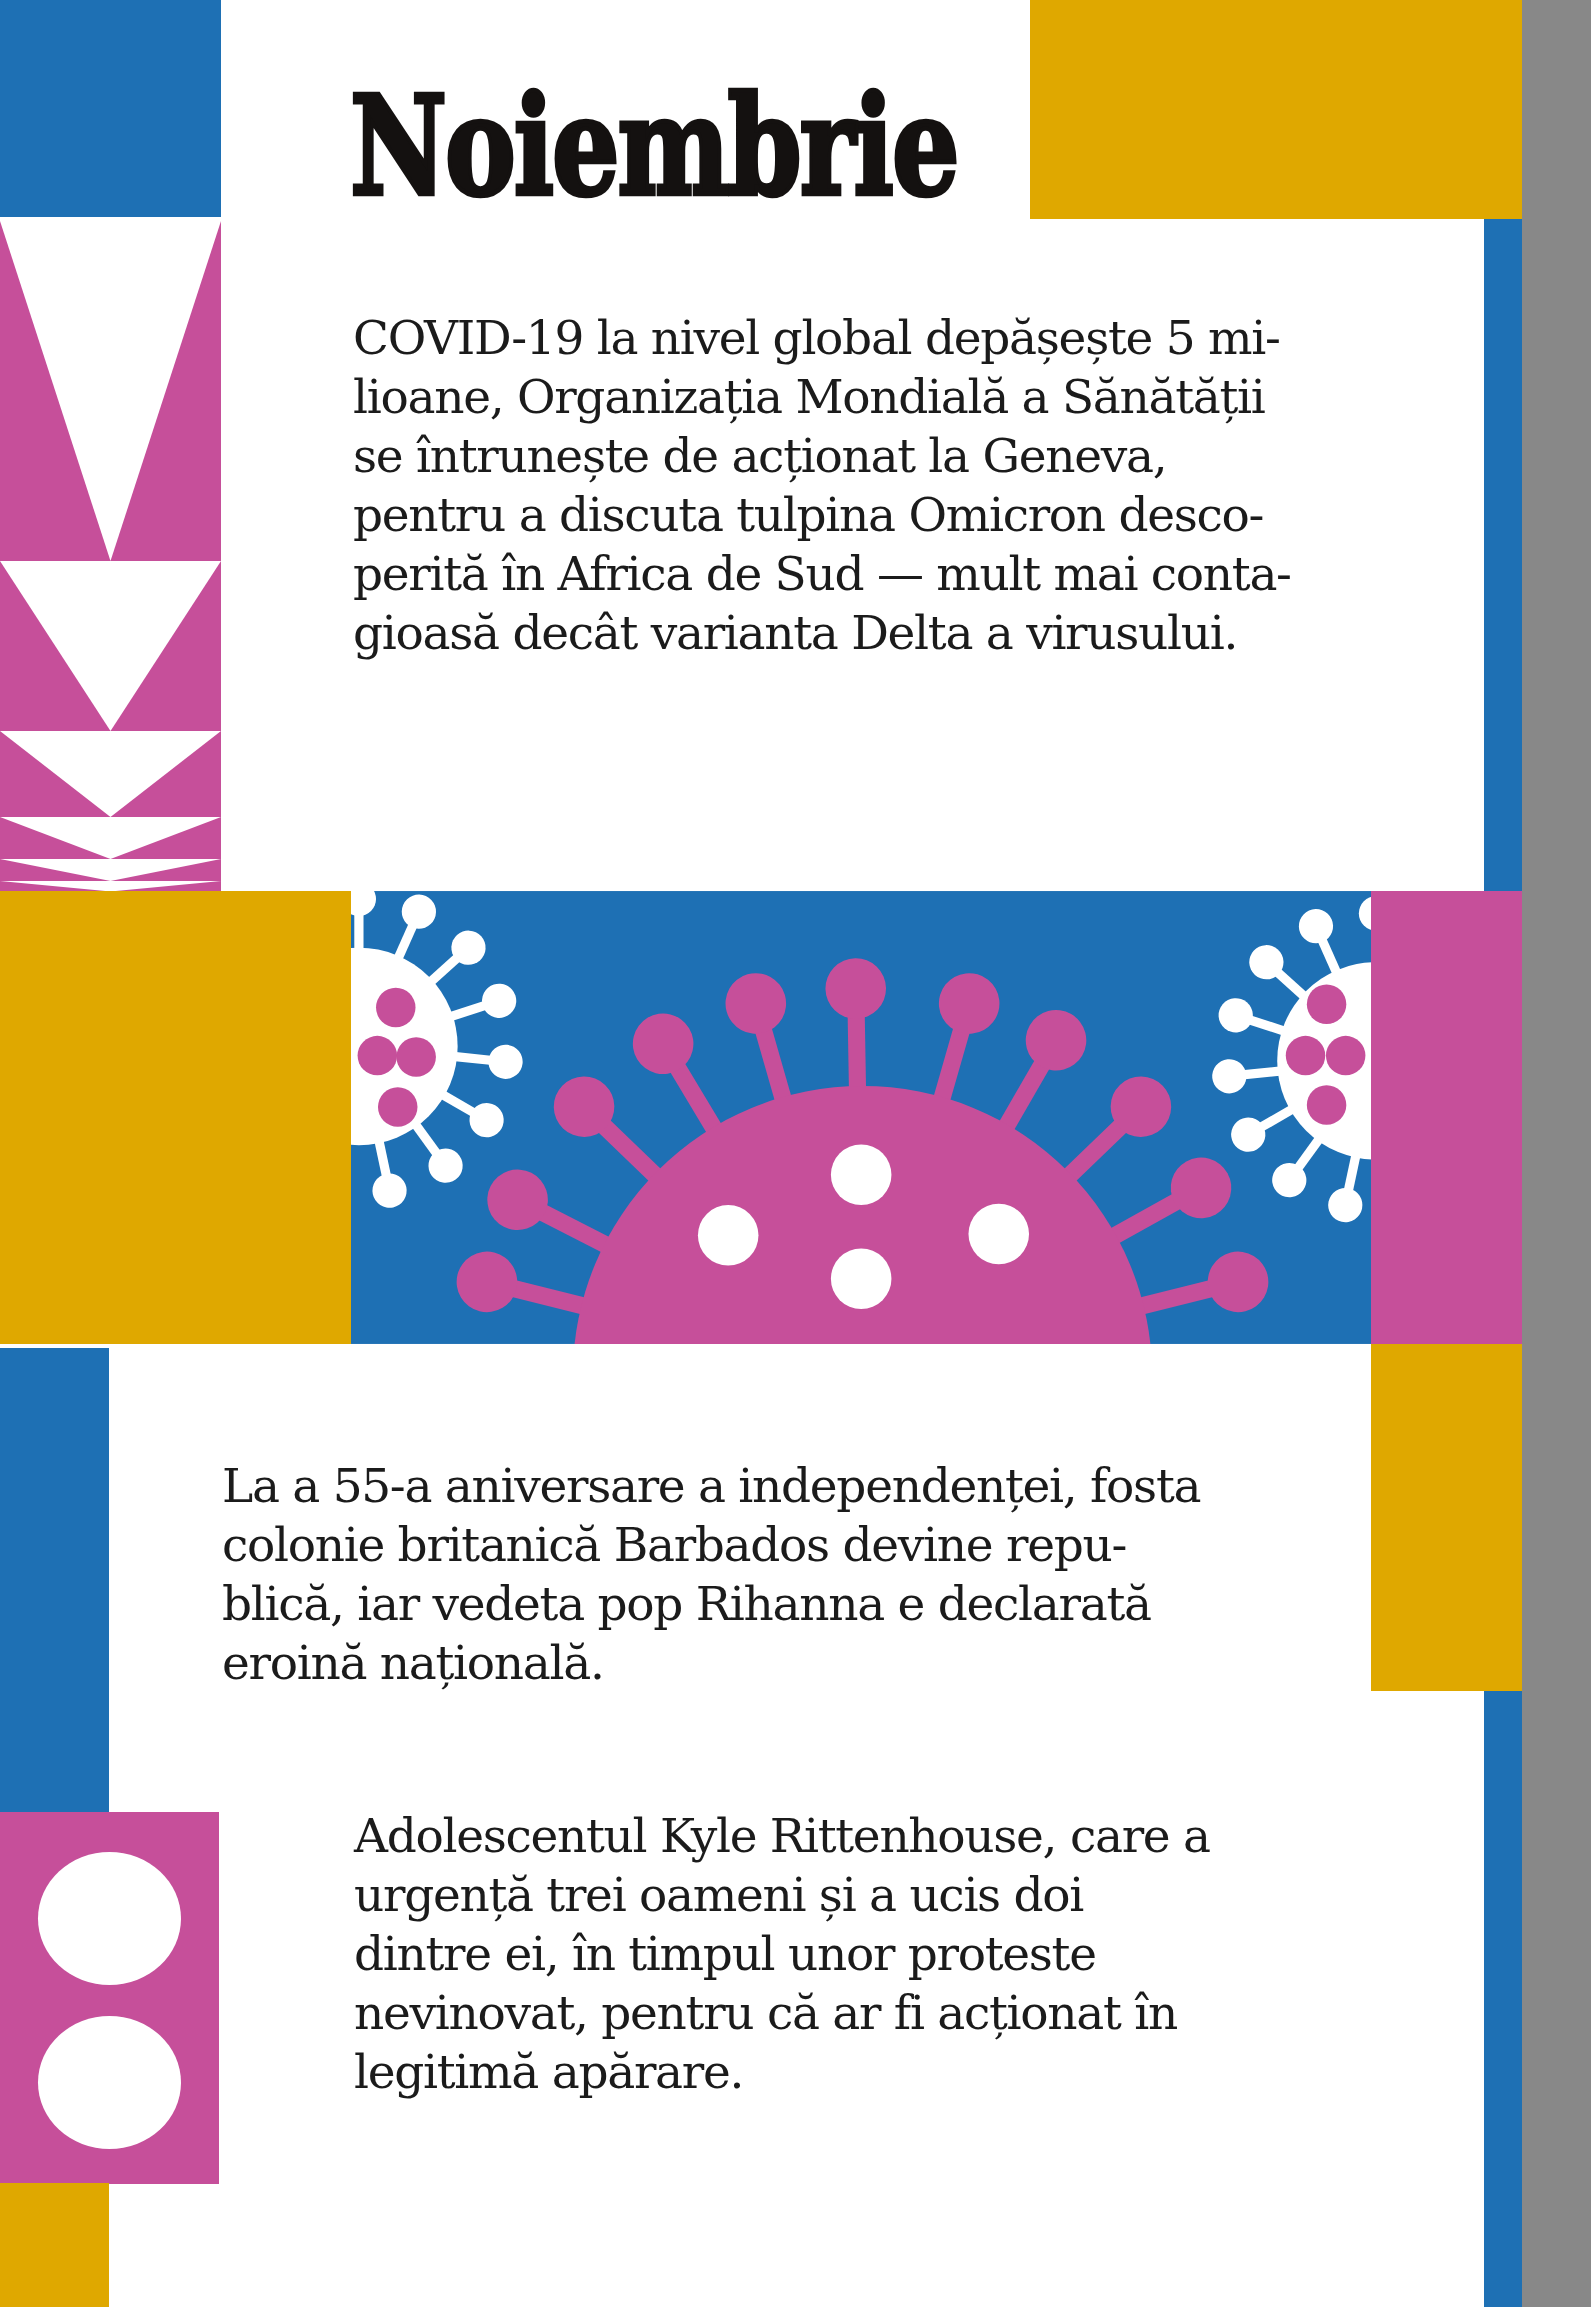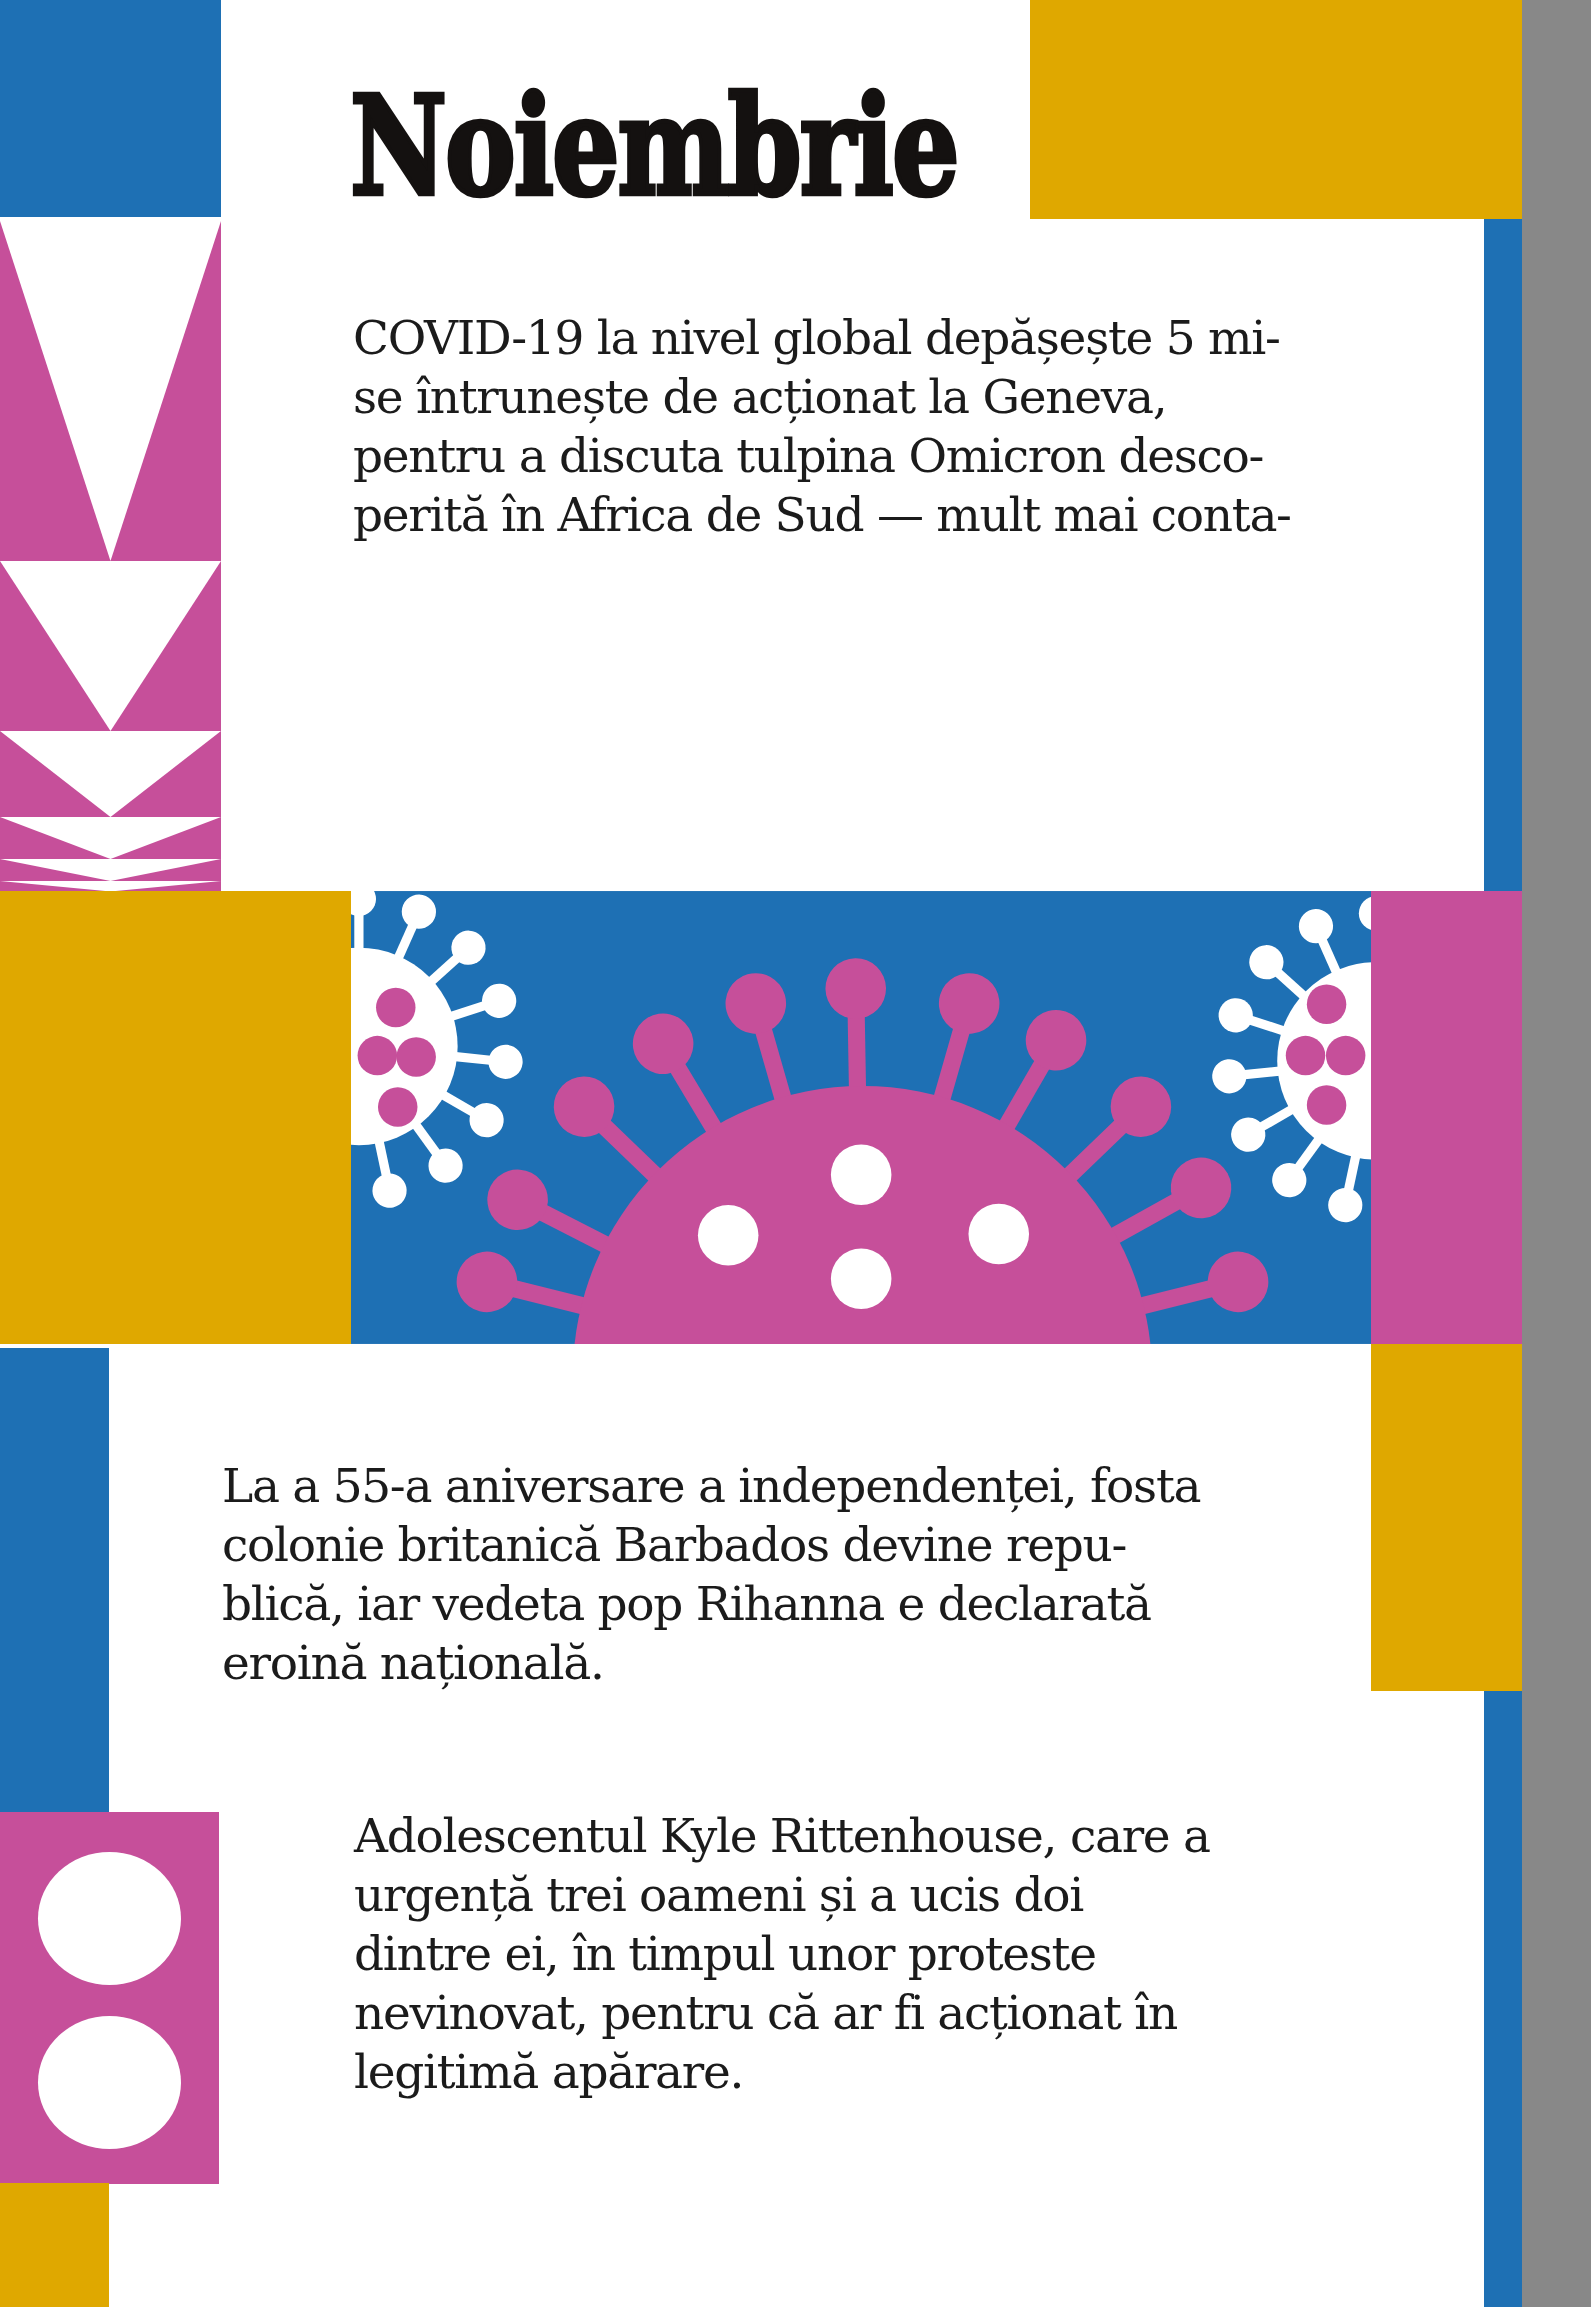--- a/index.html
+++ b/index.html
@@ -74,23 +74,25 @@
       </div>
     <div class="chev" style="height:10.5px;">
         <div class="tri"></div>
       </div>
   </div>
 
   <div class="abs title">Noiembrie</div>
 
   <div class="abs para p-covid">
       <div>COVID-19 la nivel global depășește 5 mi-</div>
+      <div>lioane, Organizația Mondială a Sănătății</div>
       <div>se întrunește de acționat la Geneva,</div>
       <div>pentru a discuta tulpina Omicron desco-</div>
       <div>perită în Africa de Sud — mult mai conta-</div>
+      <div>gioasă decât varianta Delta a virusului.</div>
     </div>
 
   <div class="abs yellow" style="left:0;top:891px;width:351px;height:453px;"></div>
 
   <svg class="abs" style="left:351px;top:891px;" width="1021" height="453" viewBox="0 0 1551 688">
     <defs>
       <g id="wspike">
         <rect x="-7" y="-208" width="14" height="64" class="f-white"></rect>
         <circle cx="0" cy="-224" r="26" class="f-white"></circle>
       </g>

